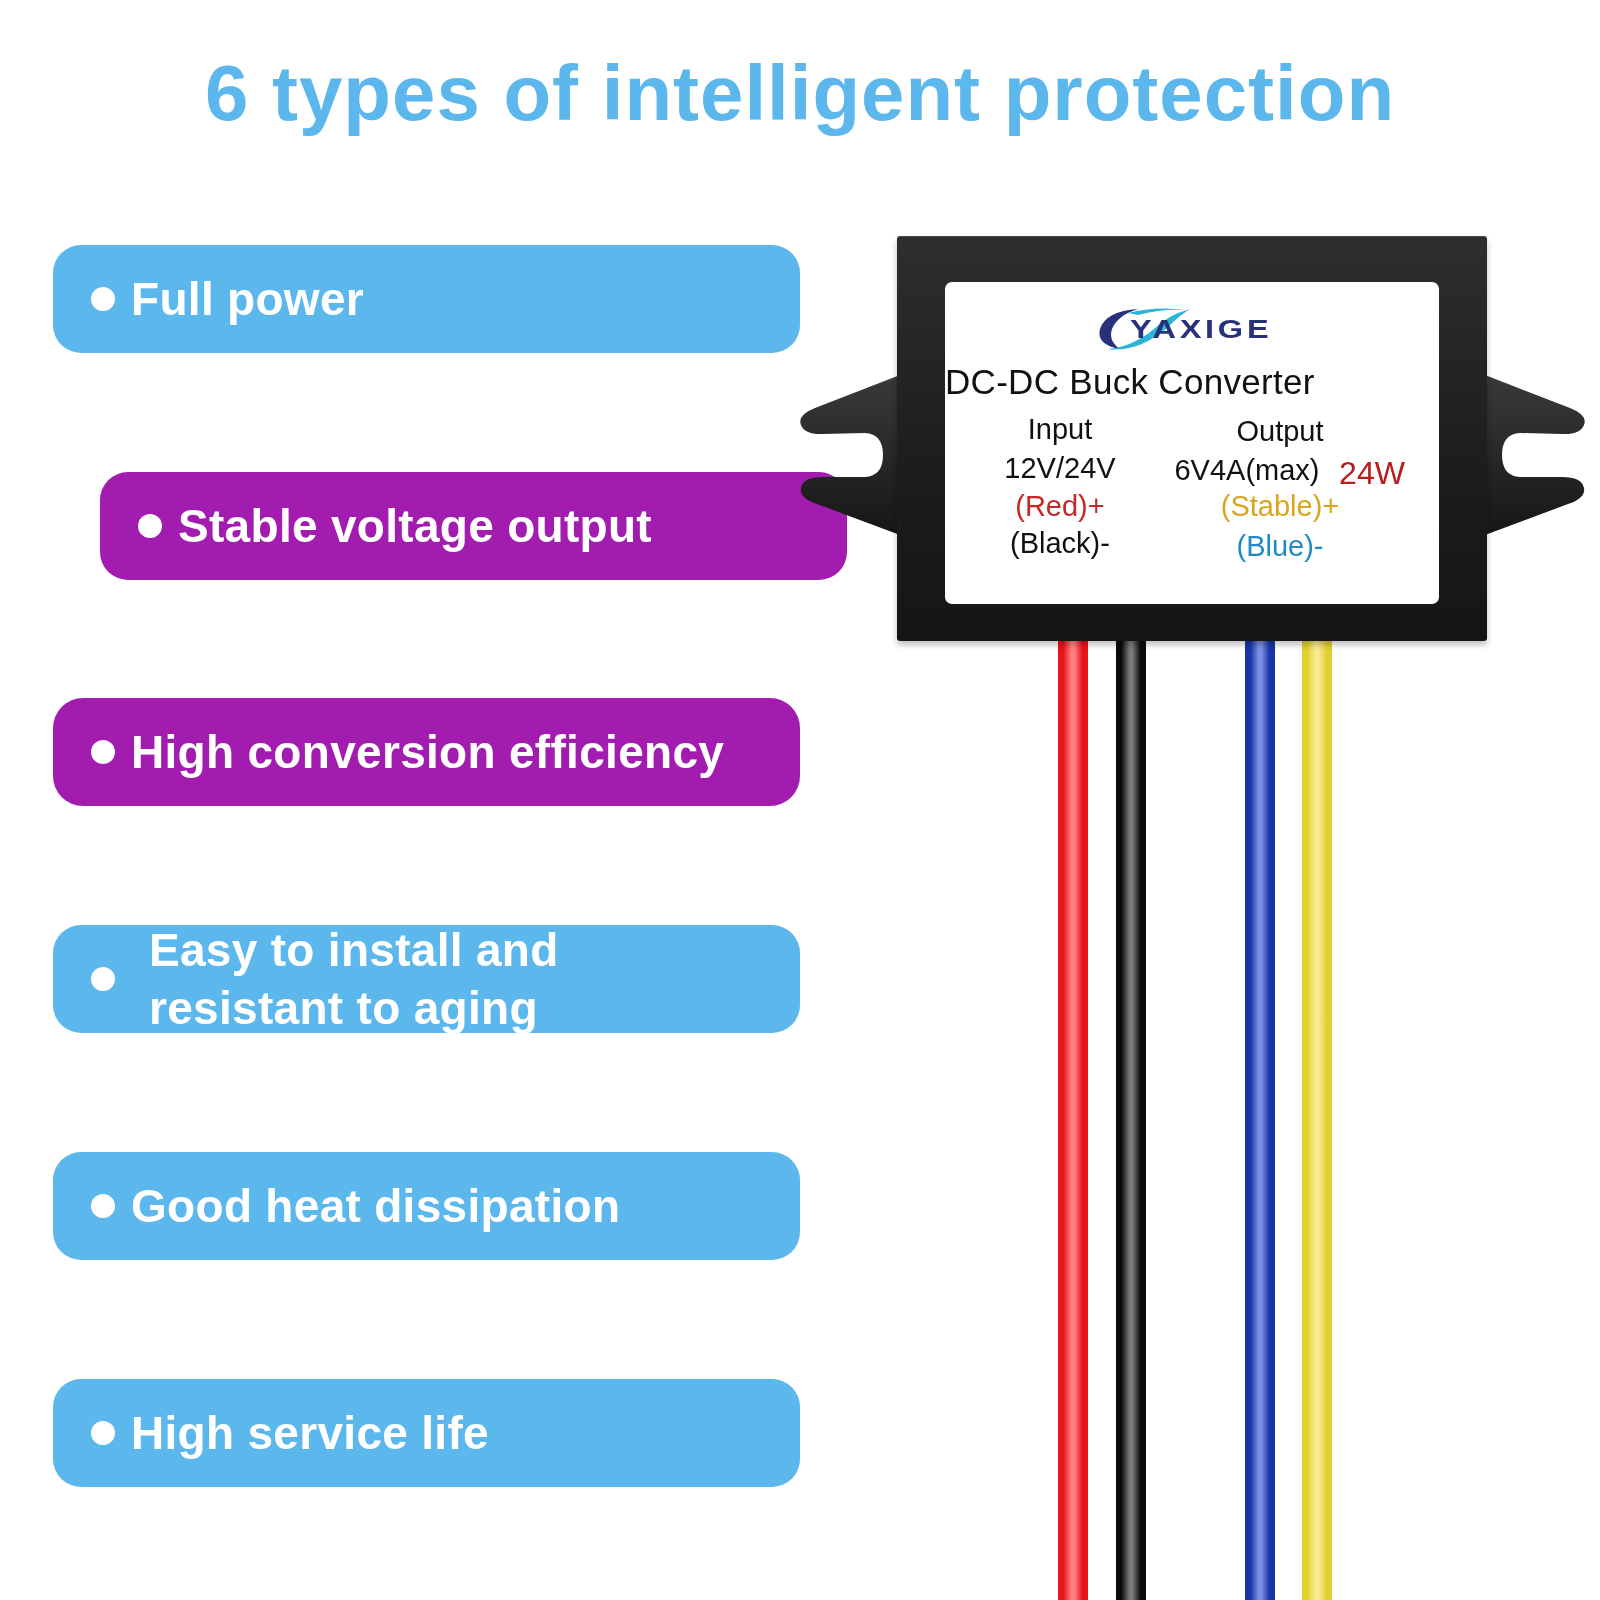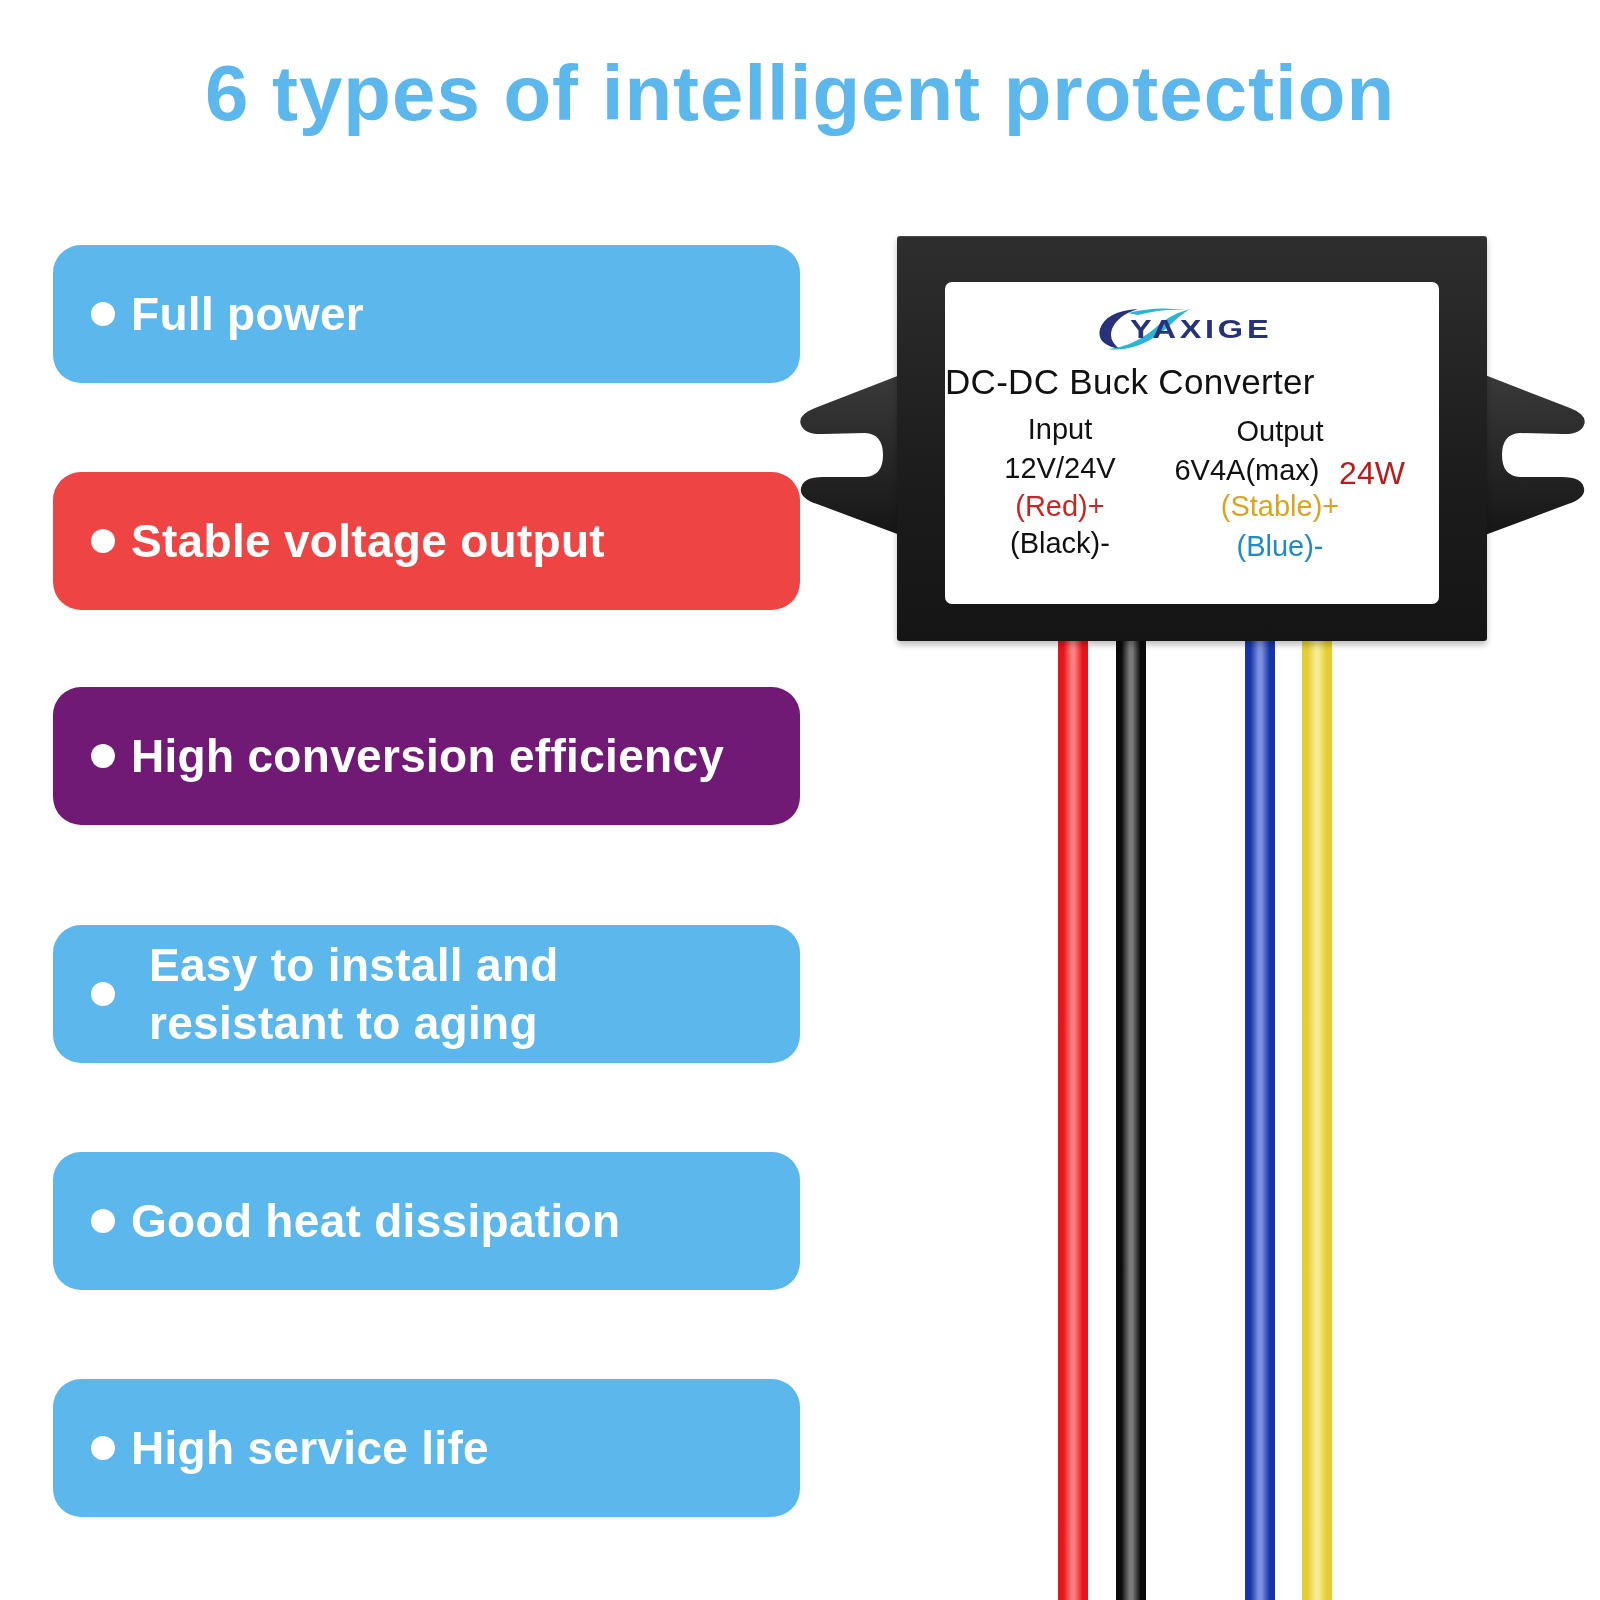--- a/index.html
+++ b/index.html
@@ -7,21 +7,21 @@
   body { position: relative; font-family: "Liberation Sans", sans-serif; }
 
   .headline {
     position: absolute; left: 0; top: 48px; width: 1600px; text-align: center;
     font-family: "Liberation Sans", sans-serif; font-weight: 700;
     font-size: 78px; letter-spacing: 1px; line-height: 90px;
   }
 
   .features { position: absolute; left: 53px; top: 245px; width: 747px; }
   .feature {
-    position: absolute; left: 0; width: 747px; height: 138px;
+    position: absolute; left: 0; width: 747px; height: 108px;
     border-radius: 28px; display: flex; align-items: center;
     padding-left: 38px;
   }
   .feature .bullet {
     width: 24px; height: 24px; border-radius: 50%; background: #ffffff;
     flex: 0 0 24px; margin-right: 16px;
   }
   .feature .label {
     color: #ffffff; font-weight: 700; font-size: 46px; line-height: 58px;
     letter-spacing: 0.3px; white-space: pre-line;
@@ -57,25 +57,25 @@
 </head>
 <body>
 
 <div class="headline" style="color: rgb(91, 183, 236);">6 types of intelligent protection</div>
 
 <div class="features">
   <div class="feature" style="top: 0px; background: rgb(91, 183, 236);">
     <span class="bullet"></span>
     <span class="label" style="color: rgb(255, 255, 255);">Full power</span>
   </div>
-  <div class="feature" style="top: 227px; background: #ef4444;">
+  <div class="feature" style="top: 227px; background: #a21caf; margin-left: 47px;">
     <span class="bullet"></span>
     <span class="label" style="color: rgb(255, 255, 255);">Stable voltage output</span>
   </div>
-  <div class="feature" style="top: 442px; background: #701a75;">
+  <div class="feature" style="top: 453px; background: #a21caf; border-radius: 30px;">
     <span class="bullet"></span>
     <span class="label" style="color: rgb(255, 255, 255);">High conversion efficiency</span>
   </div>
   <div class="feature two-line" style="top: 680px; background: rgb(91, 183, 236);">
     <span class="bullet"></span>
     <span class="label" style="color: rgb(255, 255, 255);">Easy to install and
 resistant to aging</span>
   </div>
   <div class="feature" style="top: 907px; background: rgb(91, 183, 236);">
     <span class="bullet"></span>

